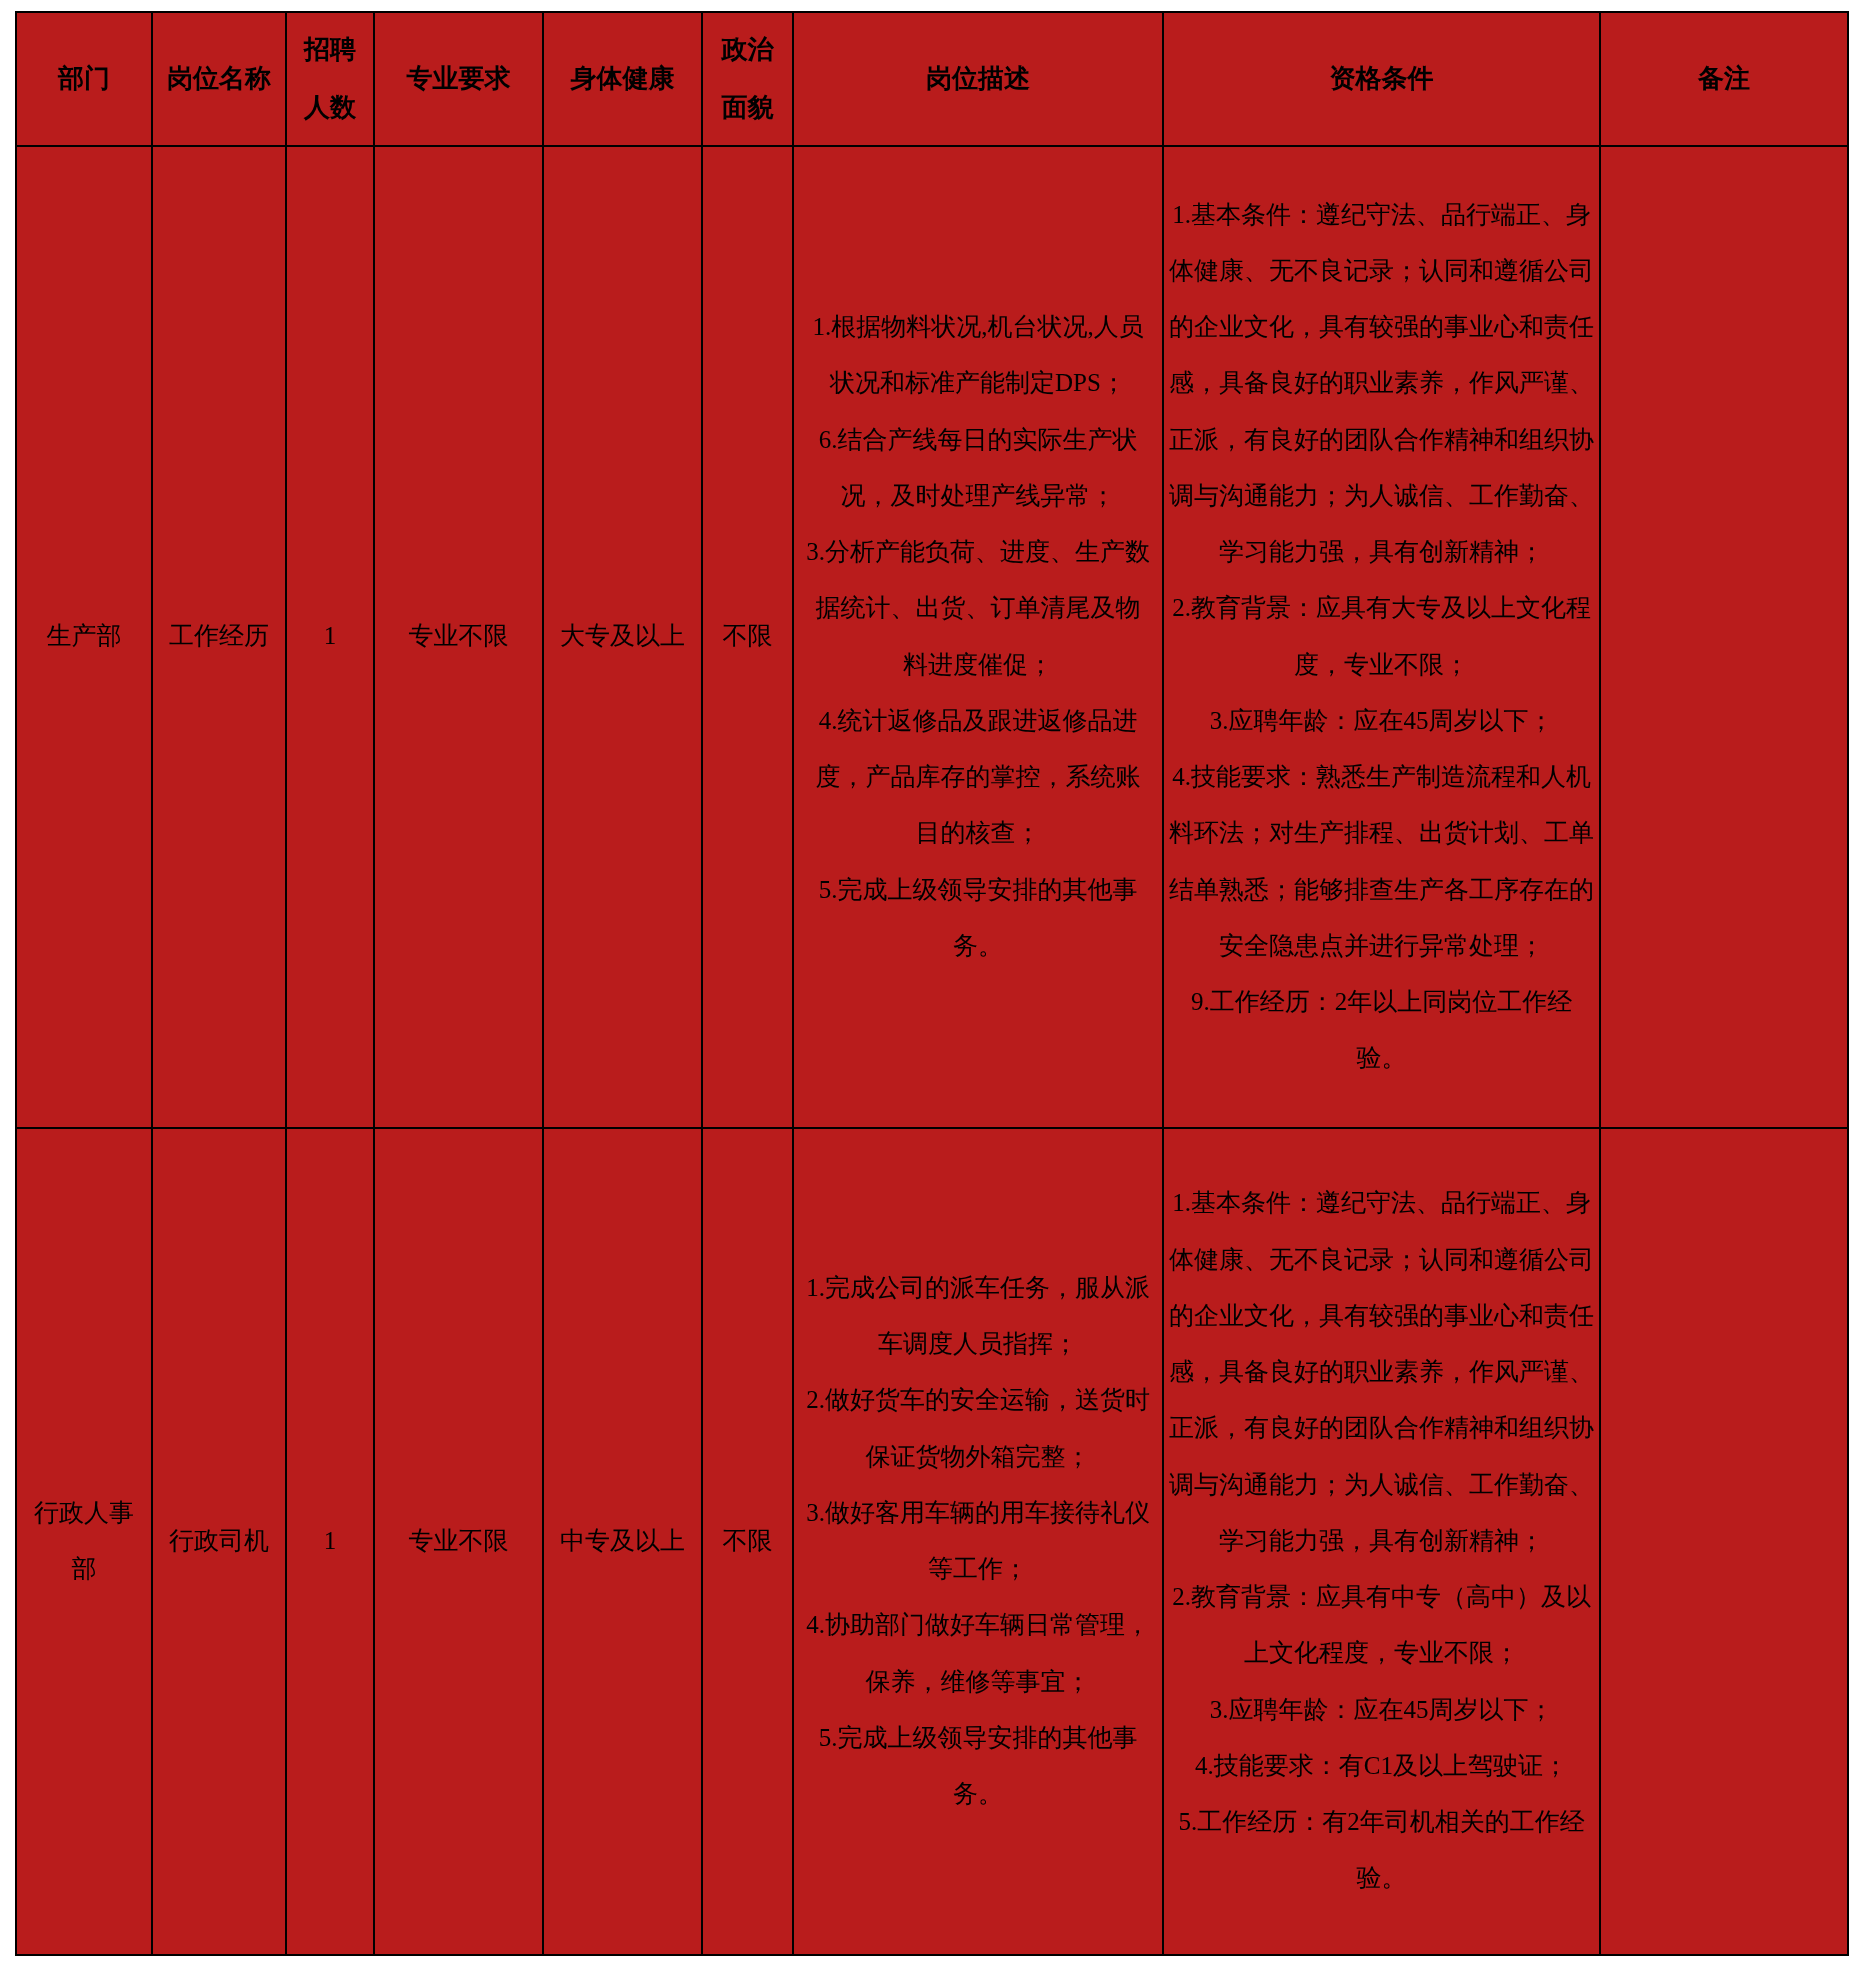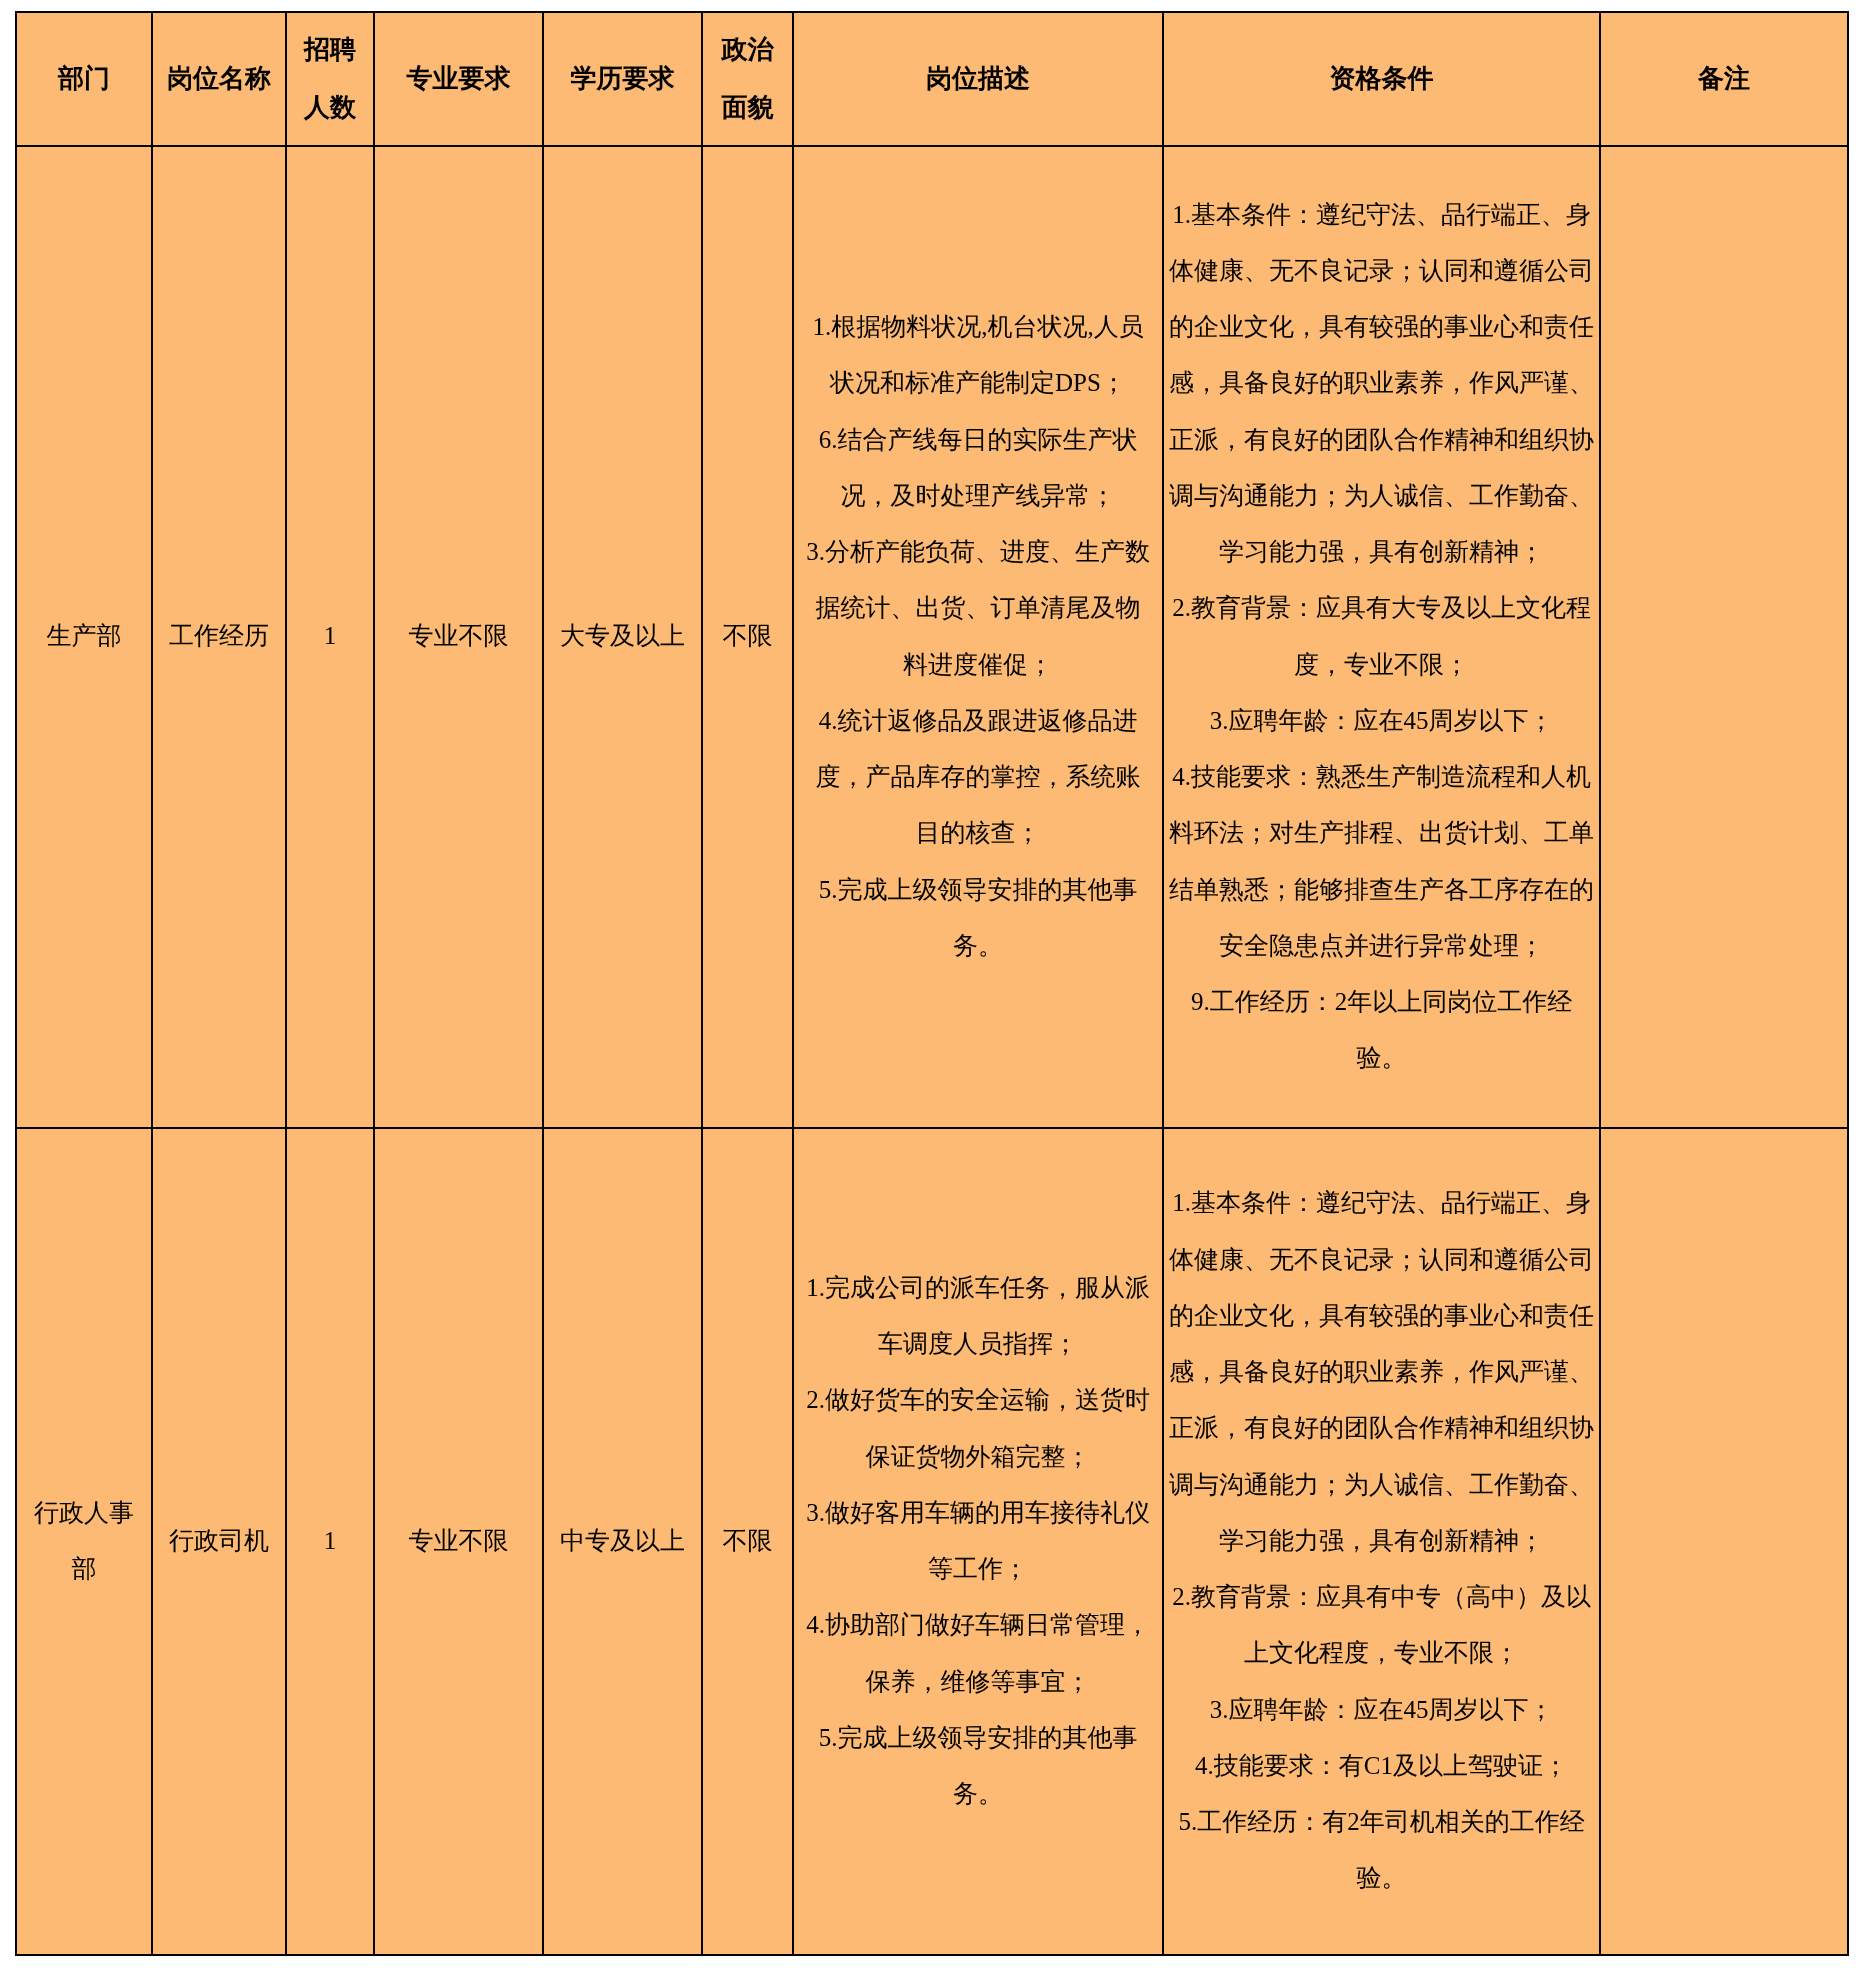--- a/index.html
+++ b/index.html
@@ -18,21 +18,21 @@
     position: absolute;
     left: 15px;
     top: 10.5px;
     width: 1833px;
     border-collapse: collapse;
     table-layout: fixed;
     background: #ffffff;
   }
   .recruit th, .recruit td {
     border: 2.6px solid #000000;
-    background: #fdba74;
+    background: #b91c1c;
     vertical-align: middle;
     text-align: center;
     overflow: hidden;
   }
   .recruit th {
     font-family: "Liberation Sans", "DejaVu Sans", sans-serif;
     font-weight: bold;
     font-size: 26px;
     line-height: 2.2;
     height: 132px;
@@ -64,21 +64,21 @@
     <col style="width:370px">
     <col style="width:437px">
     <col style="width:248px">
   </colgroup>
   <thead>
     <tr>
       <th>部门</th>
       <th>岗位名称</th>
       <th>招聘人数</th>
       <th>专业要求</th>
-      <th>学历要求</th>
+      <th>身体健康</th>
       <th>政治面貌</th>
       <th>岗位描述</th>
       <th>资格条件</th>
       <th>备注</th>
     </tr>
   </thead>
   <tbody>
     <tr class="body-row-1">
       <td class="cell-department">生产部</td>
       <td>工作经历</td>

